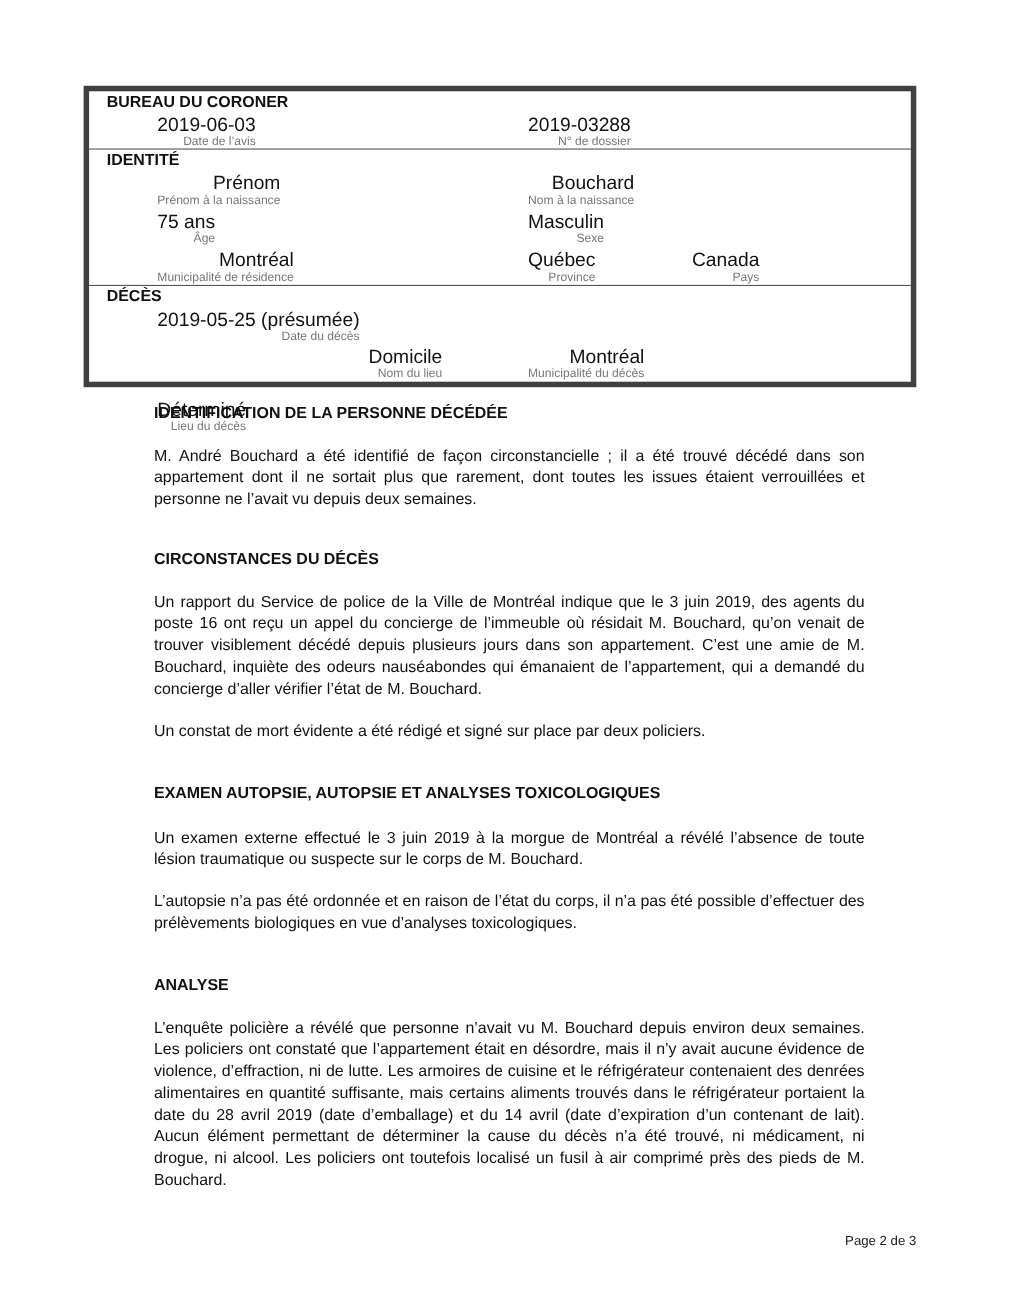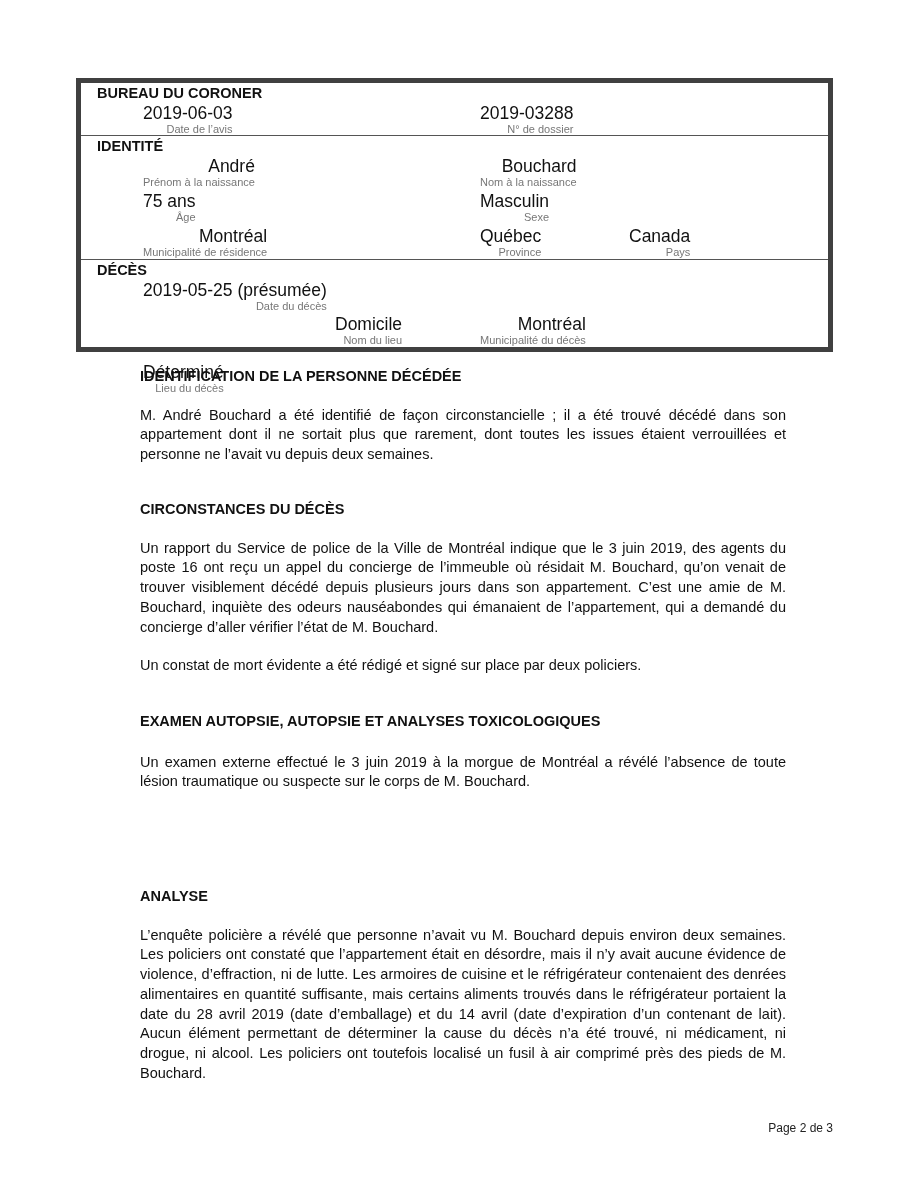--- a/index.html
+++ b/index.html
@@ -31,21 +31,21 @@
     </div>
     <div class="field" style="left:399px; top:20px;">
       <div class="val">2019-03288</div>
       <div class="lbl">N° de dossier</div>
     </div>
   </div>
 
   <div class="section s2">
     <div class="sec-title">IDENTITÉ</div>
     <div class="field" style="left:62px; top:20px;">
-      <div class="val">André</div>
+      <div class="val">Prénom</div>
       <div class="lbl">Prénom à la naissance</div>
     </div>
     <div class="field" style="left:399px; top:20px;">
       <div class="val">Bouchard</div>
       <div class="lbl">Nom à la naissance</div>
     </div>
     <div class="field" style="left:62px; top:55px;">
       <div class="val">75 ans</div>
       <div class="lbl">Âge</div>
     </div>
@@ -95,20 +95,21 @@
 
 <div class="content" style="top:500px;">
   <h2>CIRCONSTANCES DU DÉCÈS</h2>
   <p style="margin-top:19px;">Un rapport du Service de police de la Ville de Montréal indique que le 3 juin 2019, des agents du poste 16 ont reçu un appel du concierge de l’immeuble où résidait M. Bouchard, qu’on venait de trouver visiblement décédé depuis plusieurs jours dans son appartement. C’est une amie de M. Bouchard, inquiète des odeurs nauséabondes qui émanaient de l’appartement, qui a demandé du concierge d’aller vérifier l’état de M. Bouchard.</p>
   <p style="margin-top:19px;">Un constat de mort évidente a été rédigé et signé sur place par deux policiers.</p>
 </div>
 
 <div class="content" style="top:712px;">
   <h2>EXAMEN AUTOPSIE, AUTOPSIE ET ANALYSES TOXICOLOGIQUES</h2>
   <p style="margin-top:21px;">Un examen externe effectué le 3 juin 2019 à la morgue de Montréal a révélé l’absence de toute lésion traumatique ou suspecte sur le corps de M. Bouchard.</p>
+  <p style="margin-top:19px;">L’autopsie n’a pas été ordonnée et en raison de l’état du corps, il n’a pas été possible d’effectuer des prélèvements biologiques en vue d’analyses toxicologiques.</p>
 </div>
 
 <div class="content" style="top:887px;">
   <h2>ANALYSE</h2>
   <p style="margin-top:19px;">L’enquête policière a révélé que personne n’avait vu M. Bouchard depuis environ deux semaines. Les policiers ont constaté que l’appartement était en désordre, mais il n’y avait aucune évidence de violence, d’effraction, ni de lutte. Les armoires de cuisine et le réfrigérateur contenaient des denrées alimentaires en quantité suffisante, mais certains aliments trouvés dans le réfrigérateur portaient la date du 28 avril 2019 (date d’emballage) et du 14 avril (date d’expiration d’un contenant de lait). Aucun élément permettant de déterminer la cause du décès n’a été trouvé, ni médicament, ni drogue, ni alcool. Les policiers ont toutefois localisé un fusil à air comprimé près des pieds de M. Bouchard.</p>
 </div>
 
 <div class="footer">Page 2 de 3</div>
 
 </body></html>

